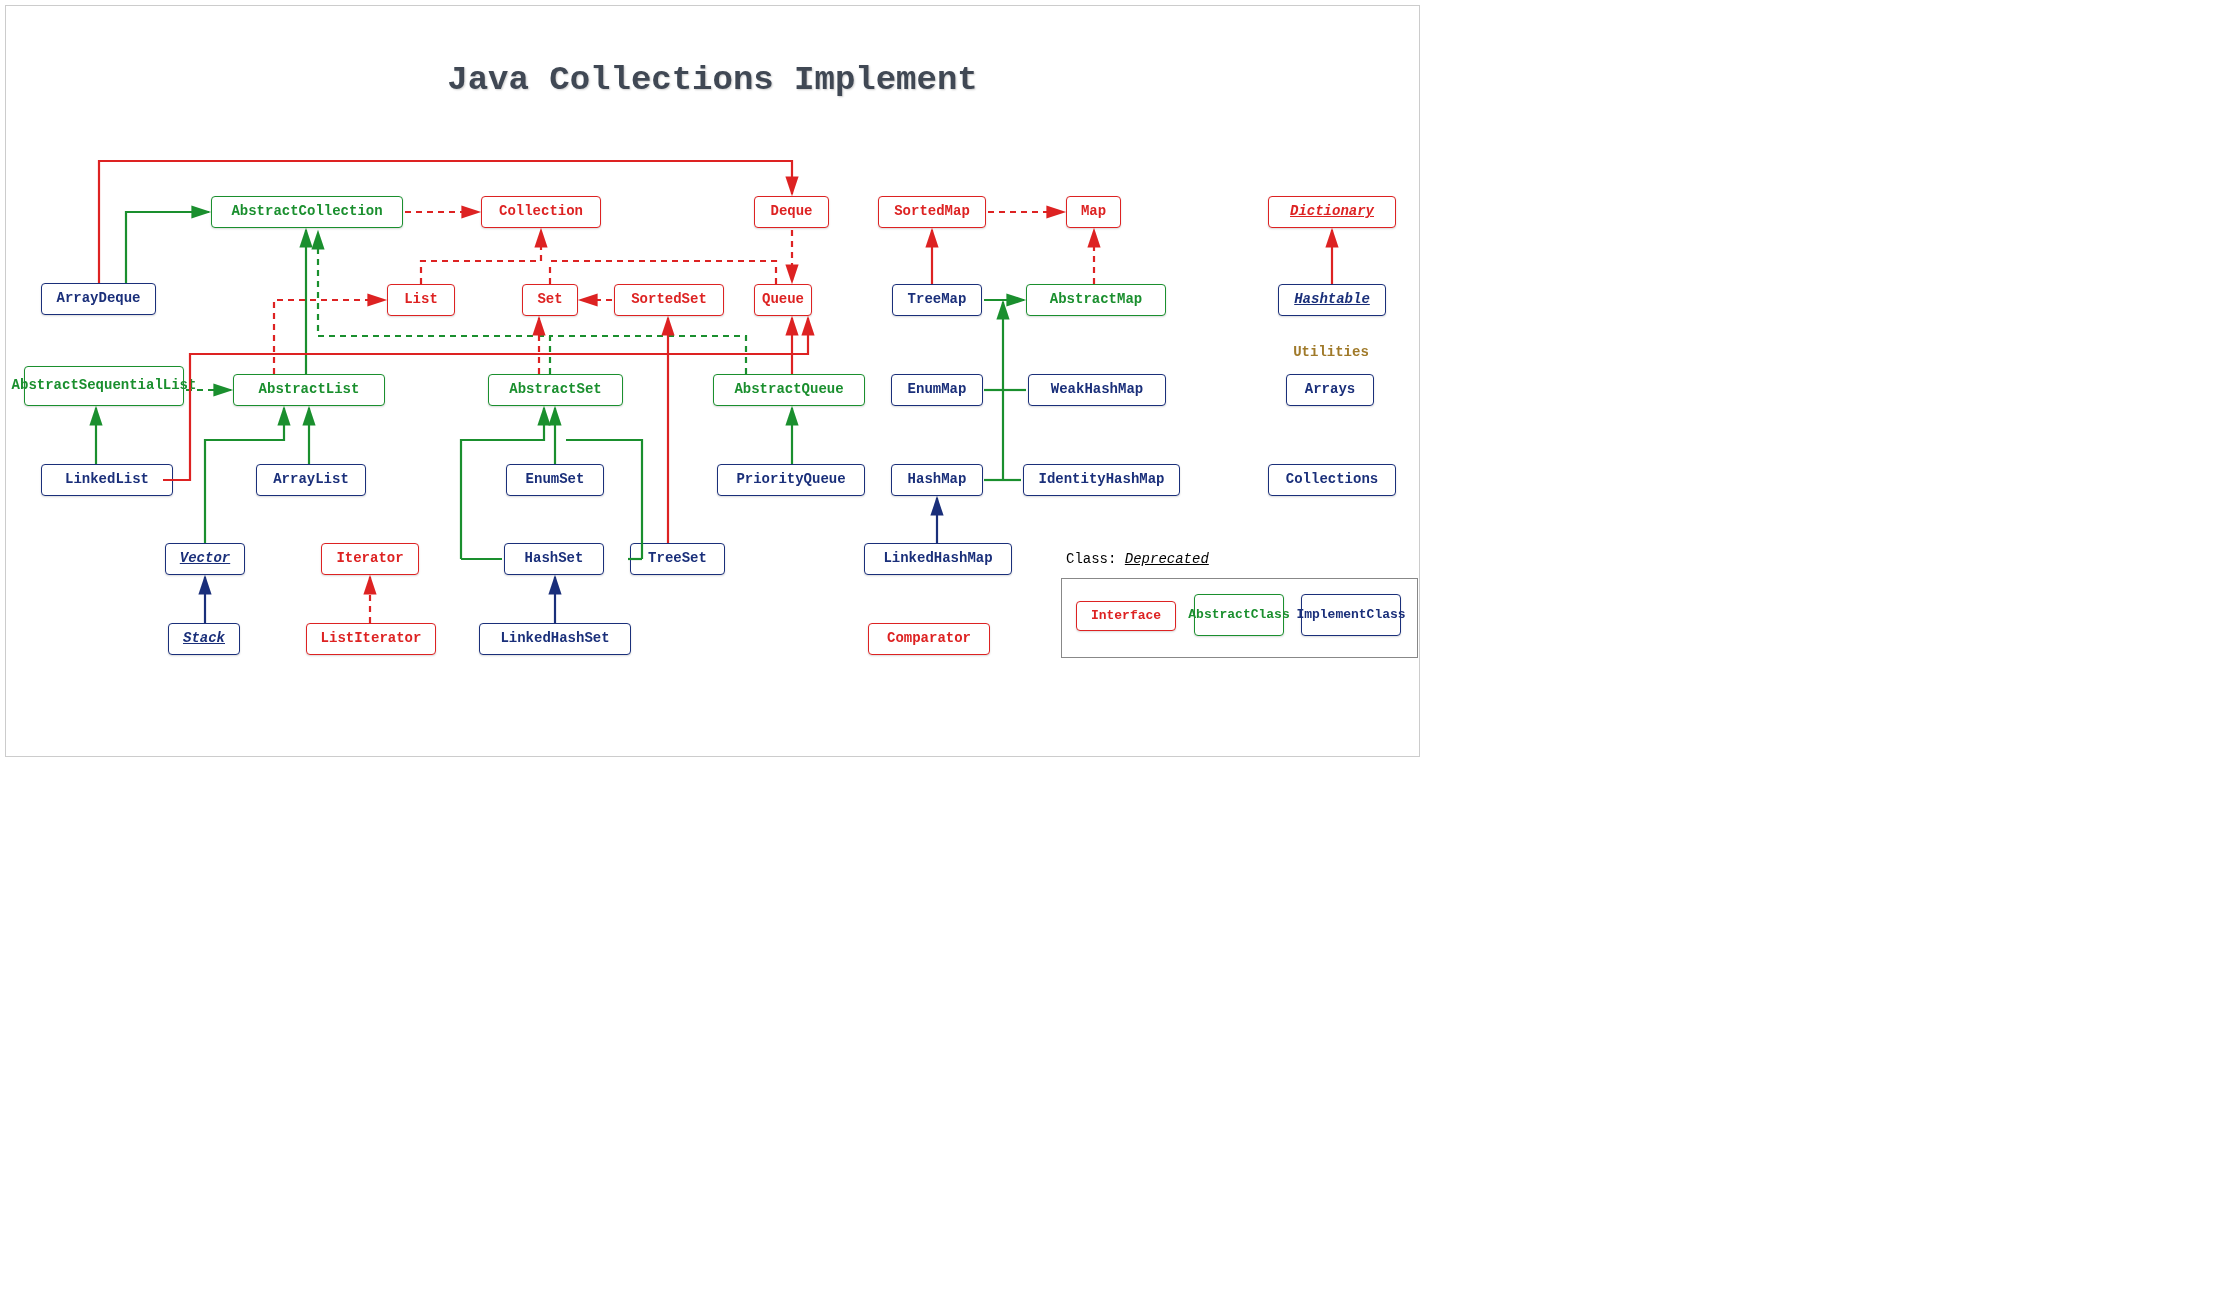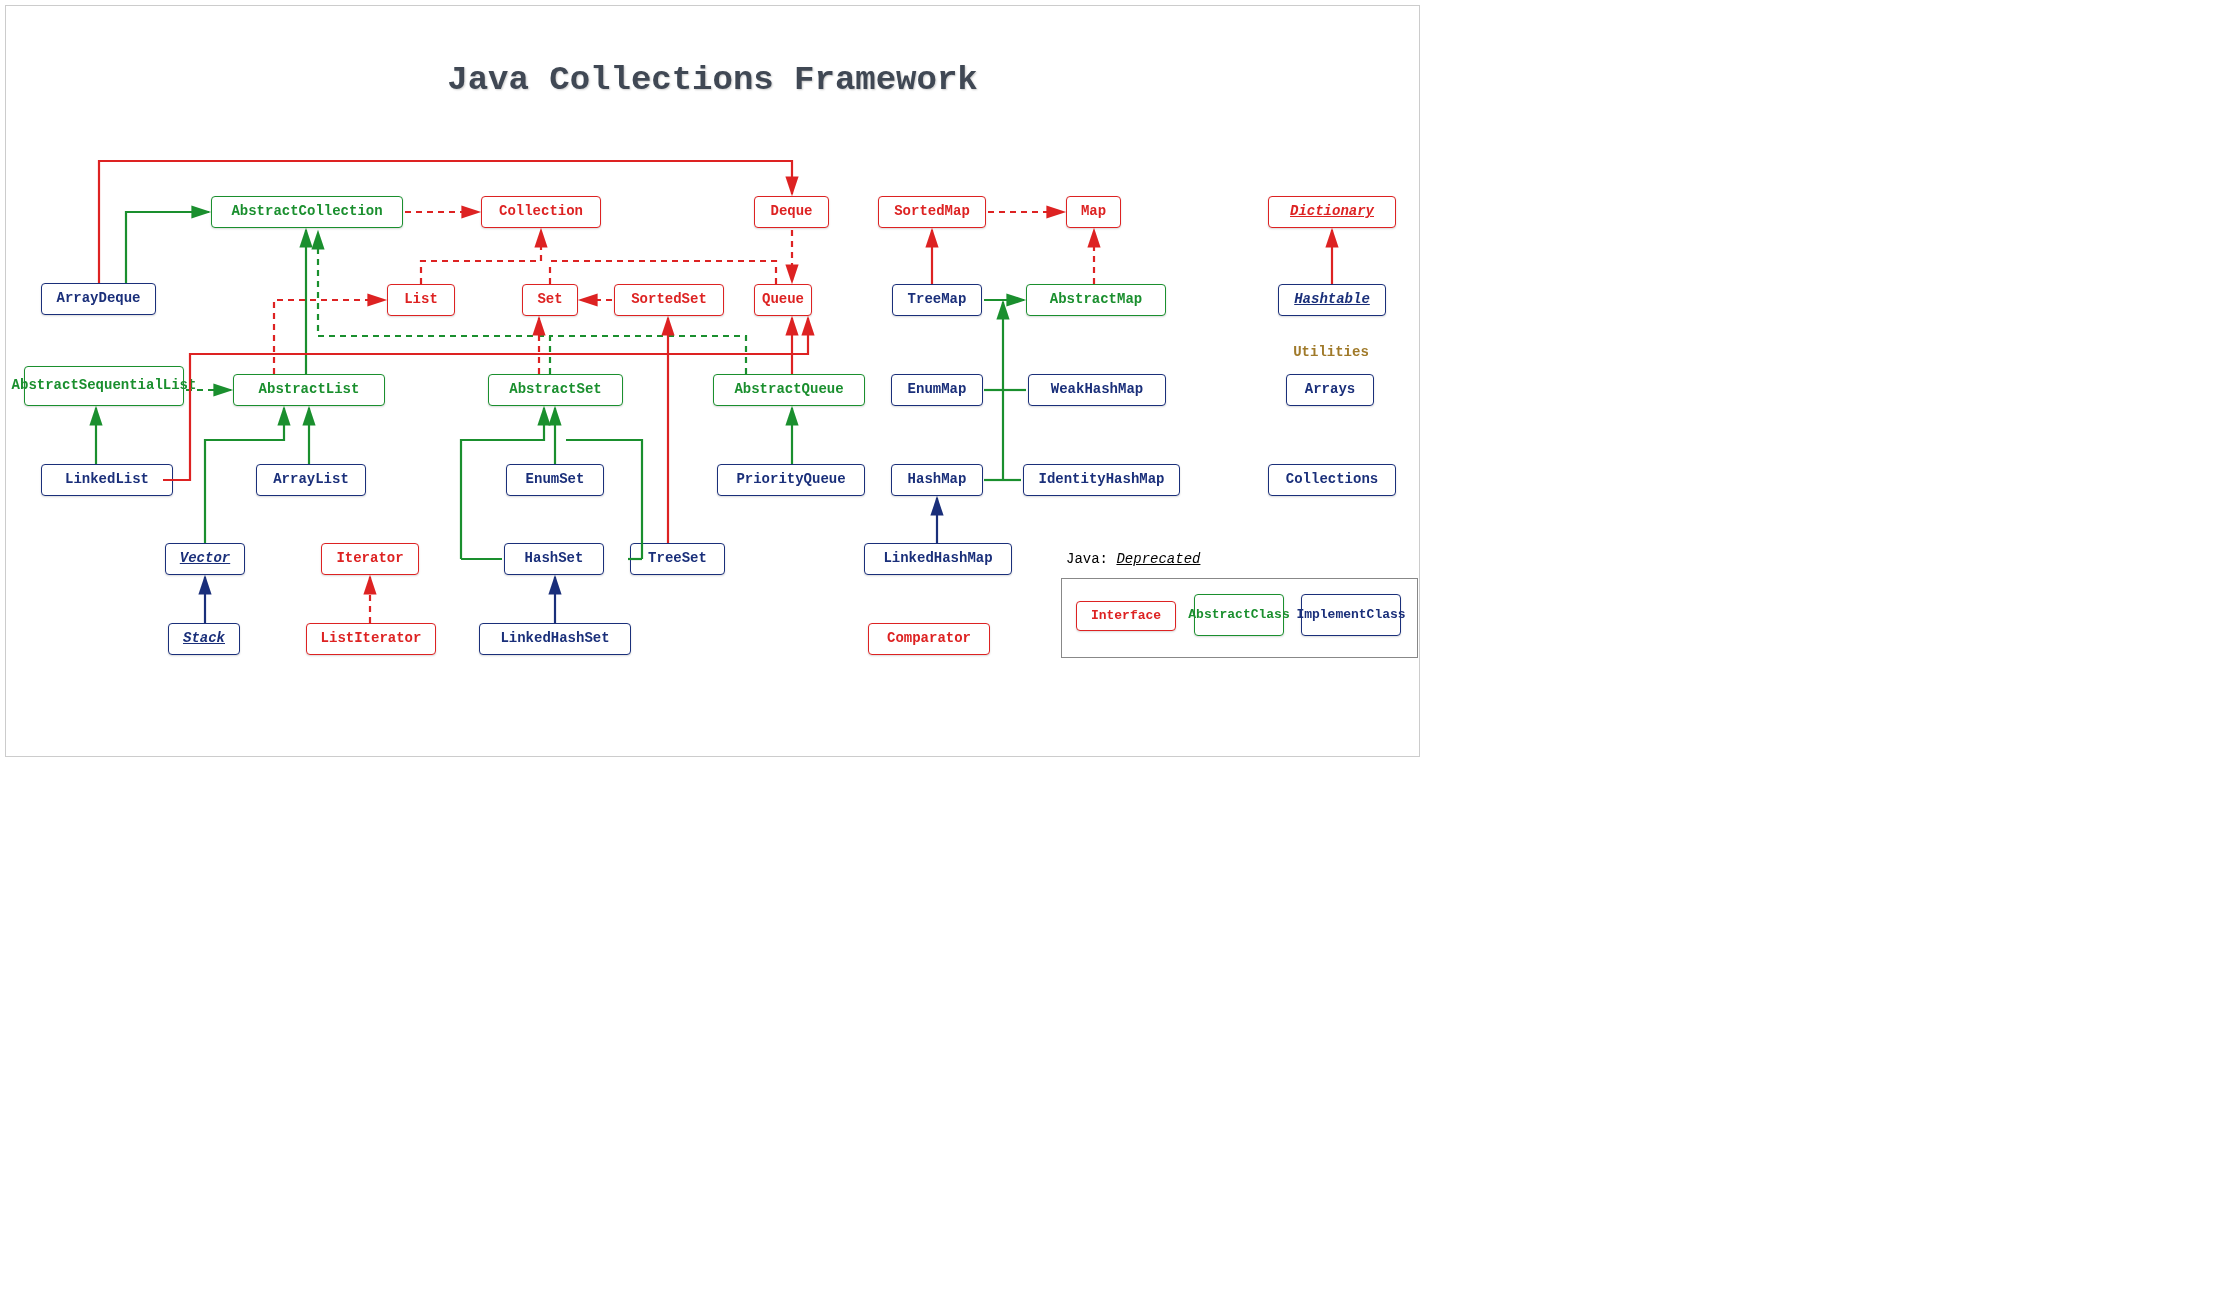--- a/index.html
+++ b/index.html
@@ -21,21 +21,21 @@
 .arr-blu{stroke:#1a2f7a;stroke-width:2.2;fill:none}
 .ah-red{fill:#d22}
 .ah-grn{fill:#1a8f2e}
 .ah-blu{fill:#1a2f7a}
 .multi{white-space:pre}
 </style>
 </head>
 <body>
 
 <div class="canvas">
-  <div class="title">Java Collections Framework</div>
+  <div class="title">Java Collections Implement</div>
 
   <div class="node abs" style="left:205px;top:190px;width:192px;height:32px">AbstractCollection</div>
   <div class="node iface" style="left:475px;top:190px;width:120px;height:32px">Collection</div>
   <div class="node iface" style="left:748px;top:190px;width:75px;height:32px">Deque</div>
   <div class="node iface" style="left:872px;top:190px;width:108px;height:32px">SortedMap</div>
   <div class="node iface" style="left:1060px;top:190px;width:55px;height:32px">Map</div>
   <div class="node iface dep" style="left:1262px;top:190px;width:128px;height:32px">Dictionary</div>
 
   <div class="node impl" style="left:35px;top:277px;width:115px;height:32px">ArrayDeque</div>
   <div class="node iface" style="left:381px;top:278px;width:68px;height:32px">List</div>
@@ -72,21 +72,21 @@
   <div class="node iface" style="left:862px;top:617px;width:122px;height:32px">Comparator</div>
 
   <svg width="1413" height="750" style="z-index:-1">
     <path d="M 1248 335 L 1405 335 L 1412 342 L 1412 520 L 1240 520 L 1240 342 Z" fill="#faf9f5" stroke="#a07a2a" stroke-width="1.5"></path>
   </svg>
   <div class="util-title" style="left:1275px;top:338px;width:100px">Utilities</div>
   <div class="node impl" style="left:1280px;top:368px;width:88px;height:32px">Arrays</div>
   <div class="node impl" style="left:1262px;top:458px;width:128px;height:32px">Collections</div>
 
   <div class="note" style="left:1060px;top:545px">
-    <span>Java: </span><i style="text-decoration:underline">Deprecated</i>
+    <span>Class: </span><i style="text-decoration:underline">Deprecated</i>
   </div>
   <div class="legend-box" style="left:1055px;top:572px;width:355px;height:78px"></div>
   <div class="node iface" style="left:1070px;top:595px;width:100px;height:30px;font-size:13px">Interface</div>
   <div class="node abs multi" style="left:1188px;top:588px;width:90px;height:42px;font-size:13px"><span>Abstract</span><br><span>Class</span></div>
   <div class="node impl multi" style="left:1295px;top:588px;width:100px;height:42px;font-size:13px"><span>Implement</span><br><span>Class</span></div>
 
   <svg width="1413" height="750">
     <defs>
       <marker id="ar-red" markerWidth="10" markerHeight="10" refX="8" refY="3" orient="auto">
           <path d="M0,0 L9,3 L0,6 Z" class="ah-red"></path>

